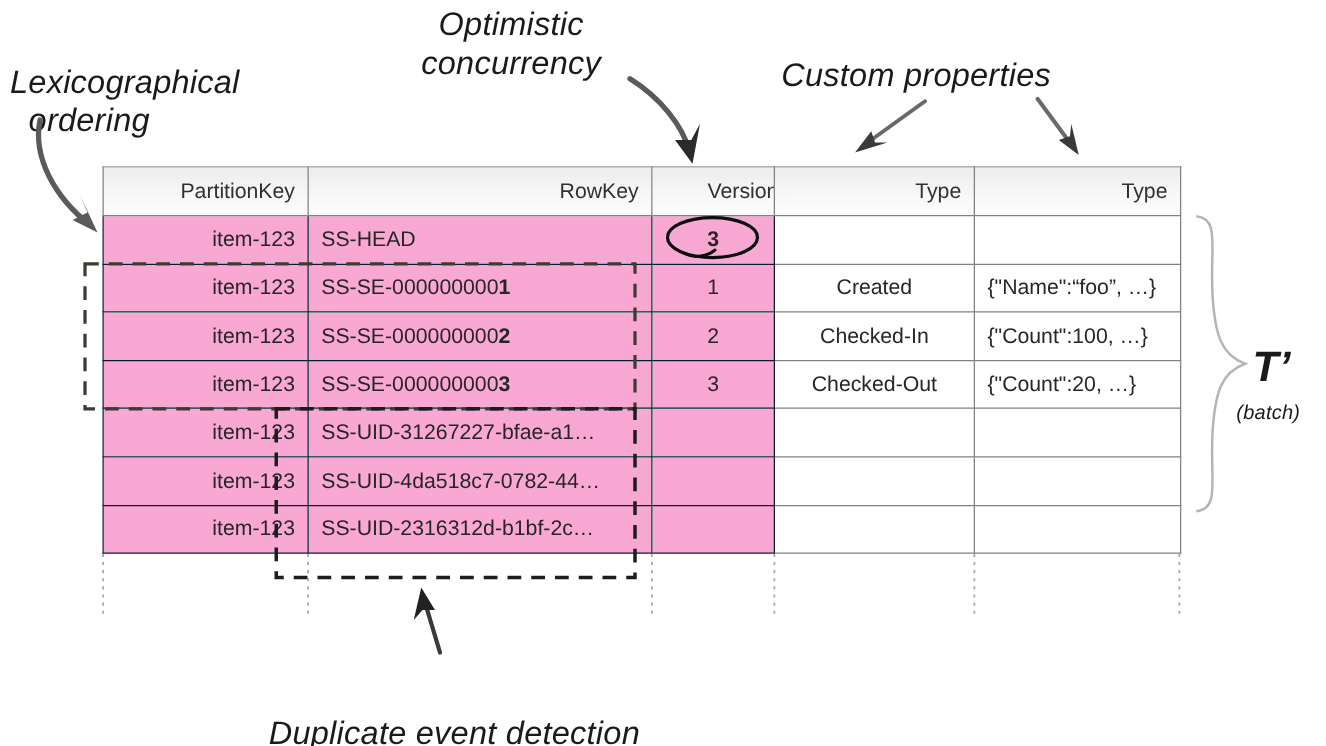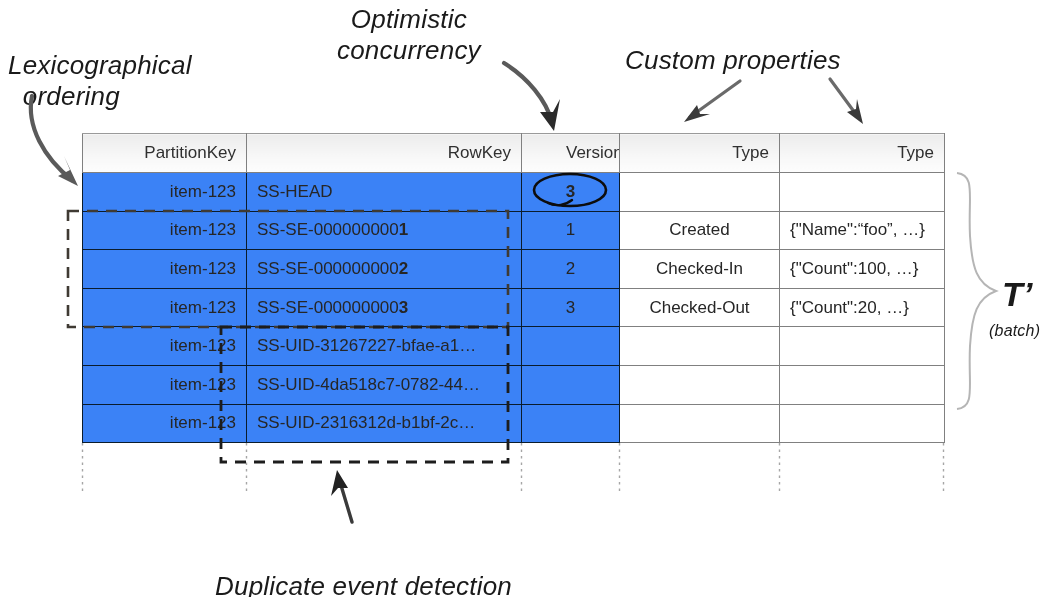--- a/index.html
+++ b/index.html
@@ -58,21 +58,21 @@
     background: linear-gradient(to bottom, #ececec 0%, #f7f7f7 55%, #fdfdfd 100%);
     text-align: right;
     font-weight: 400;
     border-top: 1px solid #9a9a9a;
     border-bottom: 1px solid #808080;
     color: #303030;
     padding-left: 44px;
   }
   
   .bl {
-    background: #3b82f6;
+    background: #f9a8d4;
     color: #ffffff;
     border-color: #0b1c2c !important;
   }
   .c-pk { text-align: right; }
   .c-rk { text-align: left; }
   .c-ver{ text-align: center; }
   .c-ty { text-align: center; }
   .c-da { text-align: left; }
   .rk-pref { font-weight: 400; }
   .rk-last { font-weight: 700; }

